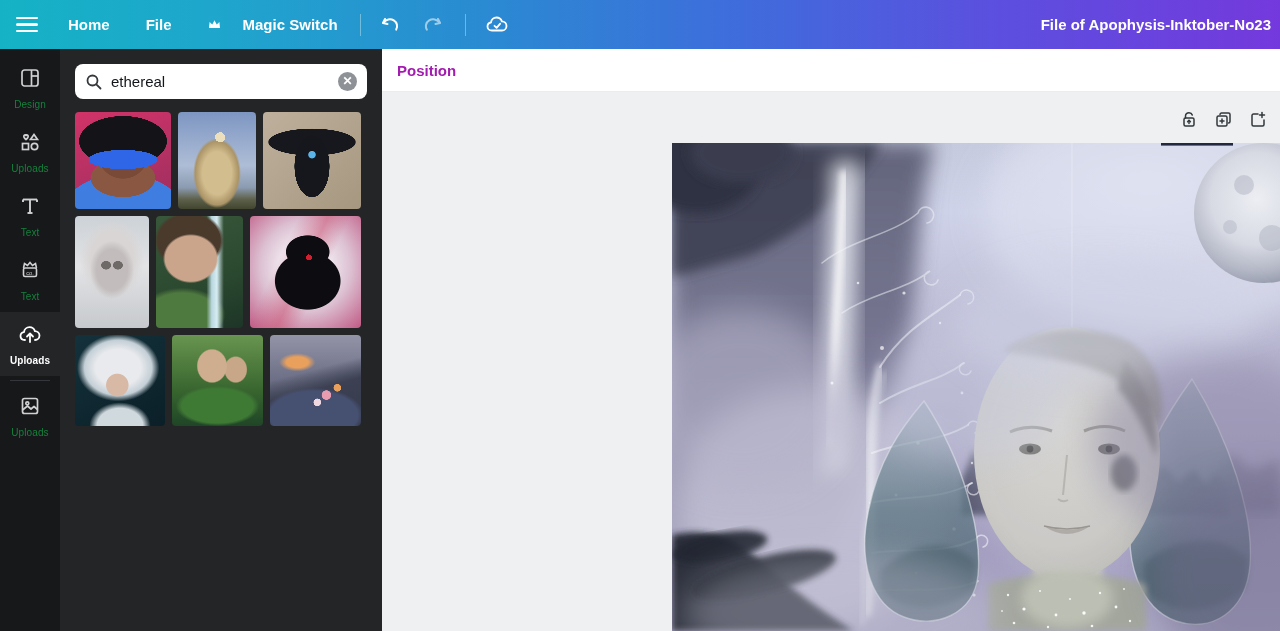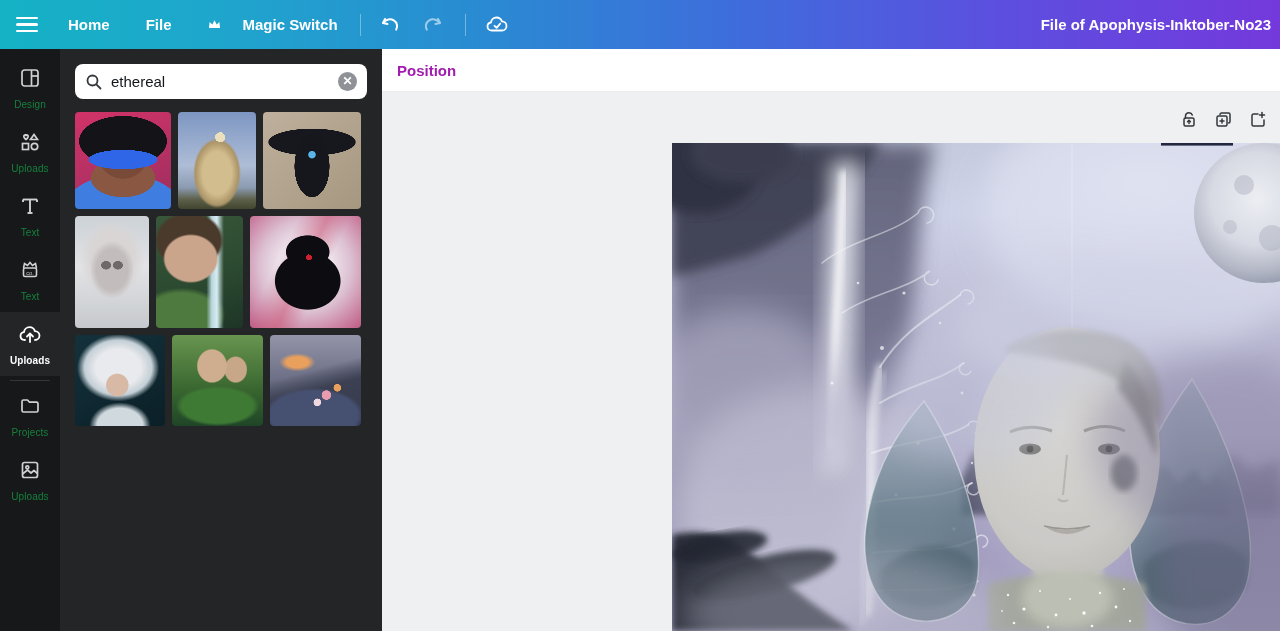--- a/index.html
+++ b/index.html
@@ -215,28 +215,20 @@
         <path d="M13 20 L13 12"></path>
           <path d="M10 14.5 L13 11.5 L16 14.5"></path>
         </svg>
     </span>
       <span class="lbl">Uploads</span>
   </div>
   <div class="side-divider"></div>
   <div class="side-item">
     <span>
       <svg width="24" height="24" viewBox="0 0 24 24" fill="none" stroke-width="1.7" stroke-linejoin="round">
-          <path d="M4 7.5 C4 6.7 4.7 6 5.5 6 L9.5 6 L11.5 8.2 L18.5 8.2 C19.3 8.2 20 8.9 20 9.7 L20 16.5 C20 17.3 19.3 18 18.5 18 L5.5 18 C4.7 18 4 17.3 4 16.5 Z"></path>
-        </svg>
-    </span>
-      <span class="lbl">Projects</span>
-  </div>
-  <div class="side-item">
-    <span>
-      <svg width="24" height="24" viewBox="0 0 24 24" fill="none" stroke-width="1.7" stroke-linejoin="round">
           <rect x="4.5" y="4.5" width="15" height="15" rx="2"></rect>
           <circle cx="9.3" cy="9.3" r="1.5"></circle>
           <path d="M4.5 16 L9.5 12 L13 15 L16 12.5 L19.5 15.5"></path>
         </svg>
     </span>
       <span class="lbl">Uploads</span>
   </div>
 </div>
 
 <div class="panel">

